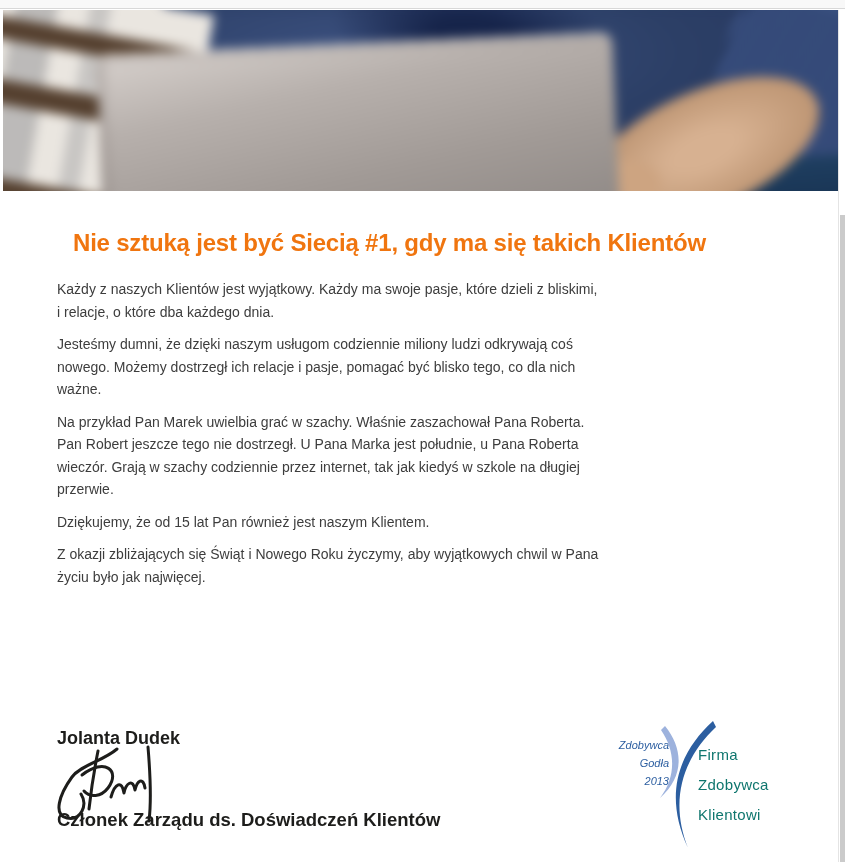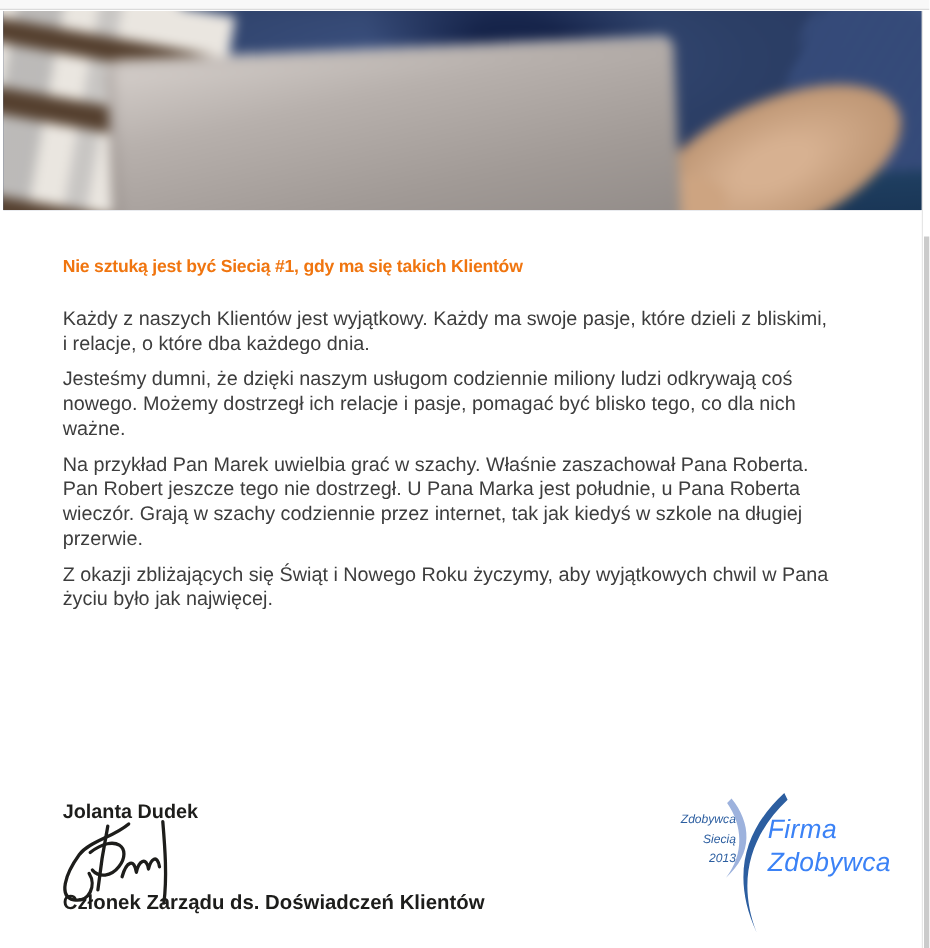--- a/index.html
+++ b/index.html
@@ -44,36 +44,36 @@
     transform:rotate(-24deg);
     background:radial-gradient(#d7b191 20%,#bd9573 70%,#a87f60);}
   .thumb{left:552px;top:148px;width:95px;height:52px;border-radius:50%;
     transform:rotate(-10deg);background:#cda481;}
   .laptop{left:112px;top:36px;width:492px;height:175px;transform:rotate(-2.5deg);
     border-radius:12px 12px 4px 4px;border-top:3px solid #ddd8d4;box-sizing:border-box;
     background:linear-gradient(170deg,#d6d0cc 0%,#b7b0ac 30%,#a19a96 65%,#8e8885 100%);
     box-shadow:inset 4px 0 8px rgba(120,110,105,.5);}
   
   .content{position:absolute;left:57px;top:230px;width:740px;}
-  .content h1{margin:0 0 22px 0;font-size:16px;line-height:26px;font-weight:bold;
+  .content h1{margin:0 0 22px 16px;font-size:24px;line-height:26px;font-weight:bold;
     color:#f0750f;letter-spacing:-0.2px;}
-  .content p{margin:0 0 10px 0;font-size:18px;line-height:22.5px;color:#3d3d3d;
+  .content p{margin:0 0 10px 0;font-size:14px;line-height:22.5px;color:#3d3d3d;
     white-space:pre-line;}
   
   .signature{position:absolute;left:57px;top:727px;width:480px;}
   .sig-name{font-size:18px;font-weight:bold;color:#1d1d1b;line-height:22px;}
   .sig-scribble{position:absolute;left:-6px;top:14px;width:140px;height:86px;}
   .sig-title{margin-top:60px;font-size:18.5px;font-weight:bold;color:#1d1d1b;line-height:22px;}
   
   .badge{position:absolute;left:585px;top:714px;width:232px;height:142px;}
   .badge-award{position:absolute;left:0;top:22px;width:84px;text-align:right;
     font-style:italic;font-weight:normal;font-size:11px;line-height:18px;color:#2c5ea0;}
   .badge-swoosh{position:absolute;left:55px;top:0;width:85px;height:140px;}
-  .badge-name{position:absolute;left:113px;top:26px;font-style:italic;font-weight:400;
-    font-size:24px;line-height:30px;color:#3b82f6;letter-spacing:0.3px;}
+  .badge-name{position:absolute;left:113px;top:26px;font-weight:400;
+    font-size:15px;line-height:30px;color:#0f766e;letter-spacing:0.3px;}
   
   .scrollbar{position:absolute;right:0;top:10px;width:7px;height:852px;
     background:#ffffff;border-left:1px solid #e4e4e4;box-sizing:border-box;}
   .scroll-thumb{position:absolute;left:1px;top:205px;width:5px;height:647px;
     background:#cbcbcb;}
 </style>
 </head>
 <body>
 
 <div class="topbar"></div>
@@ -98,47 +98,49 @@
   <h1>Nie sztuką jest być Siecią #1, gdy ma się takich Klientów</h1>
   <p>Każdy z naszych Klientów jest wyjątkowy. Każdy ma swoje pasje, które dzieli z bliskimi,
 i relacje, o które dba każdego dnia.</p>
   <p>Jesteśmy dumni, że dzięki naszym usługom codziennie miliony ludzi odkrywają coś
 nowego. Możemy dostrzegł ich relacje i pasje, pomagać być blisko tego, co dla nich
 ważne.</p>
   <p>Na przykład Pan Marek uwielbia grać w szachy. Właśnie zaszachował Pana Roberta.
 Pan Robert jeszcze tego nie dostrzegł. U Pana Marka jest południe, u Pana Roberta
 wieczór. Grają w szachy codziennie przez internet, tak jak kiedyś w szkole na długiej
 przerwie.</p>
+  <p>Dziękujemy, że od 15 lat Pan również jest naszym Klientem.</p>
   <p>Z okazji zbliżających się Świąt i Nowego Roku życzymy, aby wyjątkowych chwil w Pana
 życiu było jak najwięcej.</p>
 </div>
 
 <div class="signature">
   <div class="sig-name">Jolanta Dudek</div>
   <svg class="sig-scribble" viewBox="0 0 140 86" fill="none" stroke="#1d1d1b" stroke-width="3" stroke-linecap="round" stroke-linejoin="round">
     <path d="M 66 8 C 52 20 30 24 21 36 C 8 54 2 74 16 77 C 30 80 37 64 30 53"></path>
     <path d="M 47 10 C 43 30 40 50 38 68"></path>
     <path d="M 31 34 C 54 16 70 30 57 47 C 50 56 39 57 33 50"></path>
     <path d="M 60 56 C 64 42 71 39 73 52 C 75 42 82 37 84 49 C 86 40 92 35 94 47"></path>
     <path d="M 97 6 C 99 30 101 56 98 80"></path>
   </svg>
   <div class="sig-title">Członek Zarządu ds. Doświadczeń Klientów</div>
 </div>
 
 <div class="badge">
   <div class="badge-award">
     <div>Zdobywca</div>
-    <div>Siecią</div>
+    <div>Godła</div>
     <div>2013</div>
   </div>
   <svg class="badge-swoosh" viewBox="0 0 85 140">
     <path d="M 25 12 C 43 34 45 62 20 84 C 37 62 35 36 21 16 Z" fill="#9db2dd"></path>
     <path d="M 73 7 C 39 38 23 80 48 134 C 29 86 43 44 76 13 Z" fill="#2c5ea0"></path>
   </svg>
   <div class="badge-name">
     <div>Firma</div>
     <div>Zdobywca</div>
+    <div>Klientowi</div>
   </div>
 </div>
 
 <div class="scrollbar">
   <div class="scroll-thumb"></div>
 </div>
 
 </body></html>

